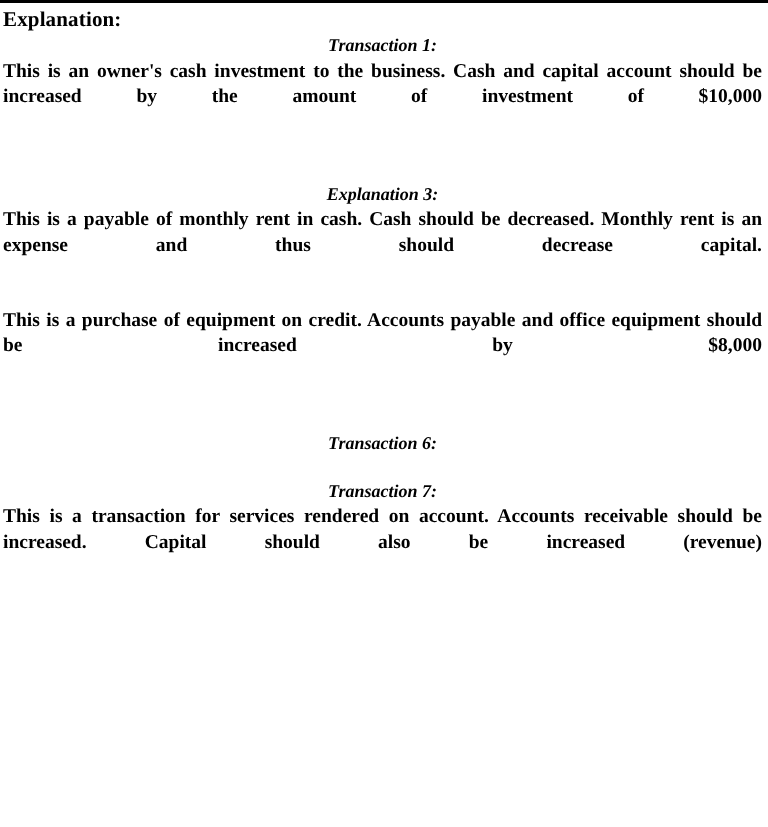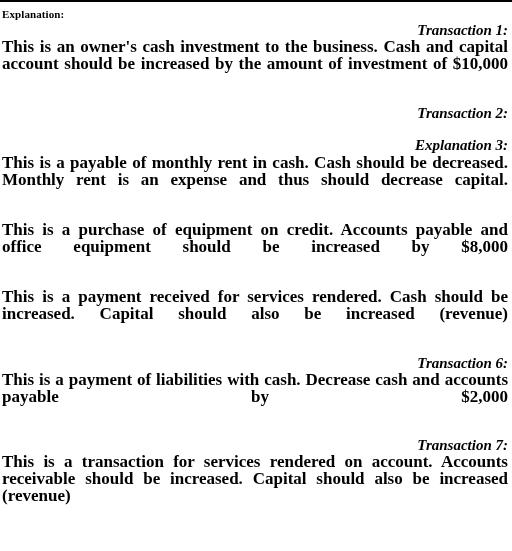--- a/index.html
+++ b/index.html
@@ -31,41 +31,41 @@
     background: #000000;
   }
   .content {
     position: absolute;
     top: 6px;
     left: 2px;
     width: 506px;
   }
   .doc-heading {
     font-weight: bold;
-    font-size: 11px;
+    font-size: 14px;
     line-height: 16px;
     letter-spacing: 0.1px;
     margin: 0 0 0 0;
     text-align: left;
   }
   .txn-block {
     margin: 0;
   }
   .txn-label {
     font-weight: bold;
     font-style: italic;
-    font-size: 15px;
+    font-size: 12px;
     line-height: 16.2px;
     margin: 0;
-    text-align: right;
+    text-align: center;
     font-family: Liberation Serif, serif;
   }
   .txn-body {
     font-weight: bold;
-    font-size: 17px;
+    font-size: 13px;
     line-height: 17px;
     margin: 0;
     text-align: justify;
     text-justify: inter-word;
     word-spacing: 0.2px;
     hyphens: none;
   }
   
   .txn-body::after {
     content: "";
@@ -91,47 +91,44 @@
     <div class="doc-heading">Explanation:</div>
 
     <div class="txn-block">
       <div class="txn-label">Transaction 1:</div>
       <div class="txn-body">This is an owner's cash investment to the business. Cash and capital account should be increased by the amount of investment of $10,000</div>
     </div>
 
     <div class="gap"></div>
 
     <div class="txn-block">
-      <div class="txn-label">Transaction 2:</div>
     </div>
 
     <div class="gap"></div>
 
     <div class="txn-block">
       <div class="txn-label">Explanation 3:</div>
       <div class="txn-body">This is a payable of monthly rent in cash. Cash should be decreased. Monthly rent is an expense and thus should decrease capital.</div>
     </div>
 
     <div class="gap"></div>
 
     <div class="txn-block">
       <div class="txn-body">This is a purchase of equipment on credit. Accounts payable and office equipment should be increased by $8,000</div>
     </div>
 
     <div class="gap"></div>
 
     <div class="txn-block">
-      <div class="txn-body">This is a payment received for services rendered. Cash should be increased. Capital should also be increased (revenue)</div>
     </div>
 
     <div class="gap"></div>
 
     <div class="txn-block">
       <div class="txn-label">Transaction 6:</div>
-      <div class="txn-body">This is a payment of liabilities with cash. Decrease cash and accounts payable by $2,000</div>
     </div>
 
     <div class="gap-small"></div>
 
     <div class="txn-block">
       <div class="txn-label">Transaction 7:</div>
       <div class="txn-body">This is a transaction for services rendered on account. Accounts receivable should be increased. Capital should also be increased (revenue)</div>
     </div>
 
   </div>

